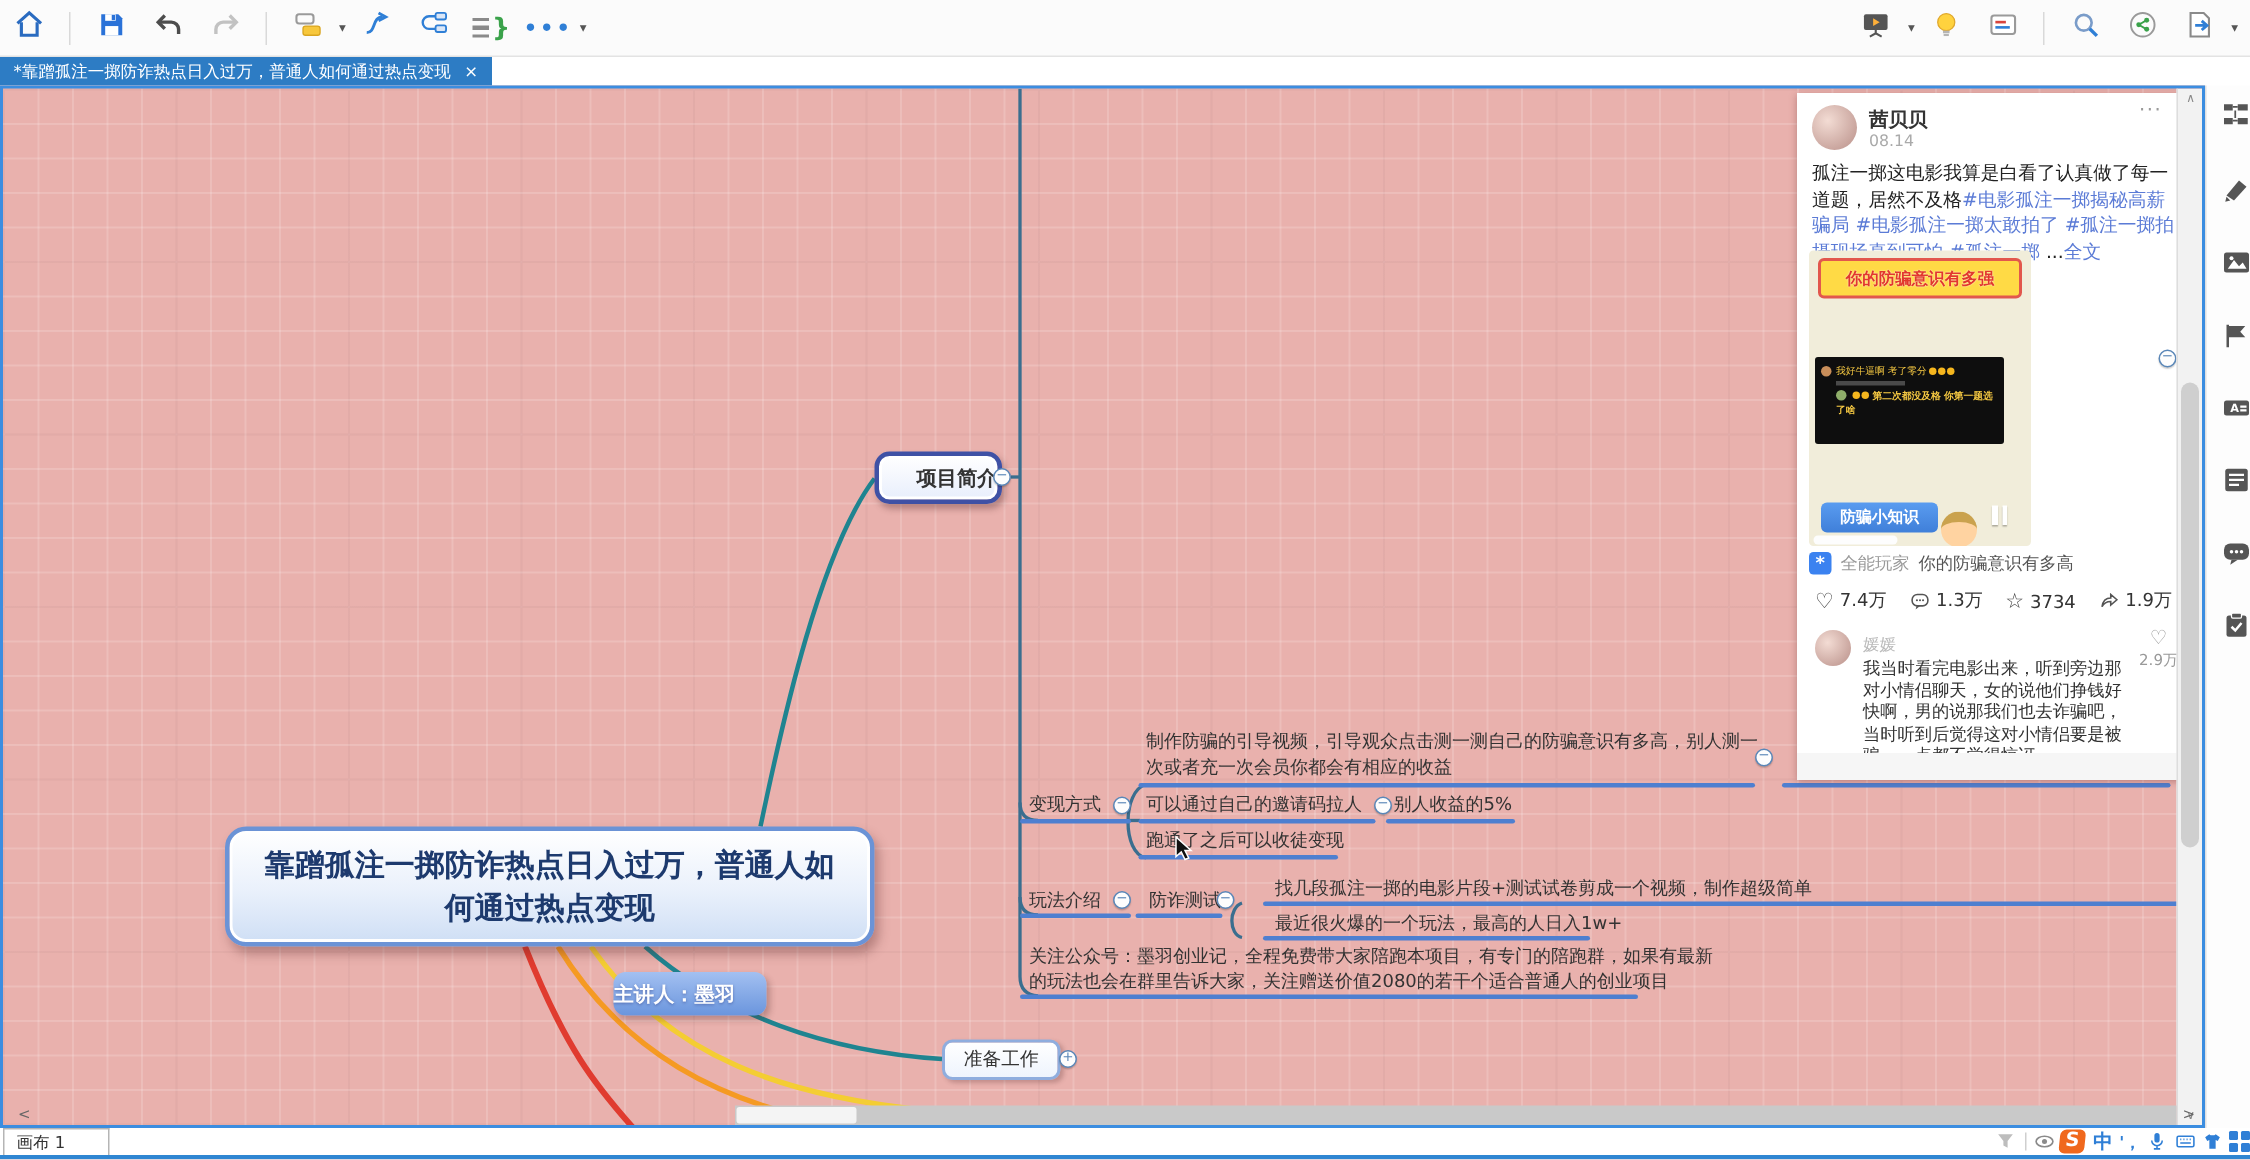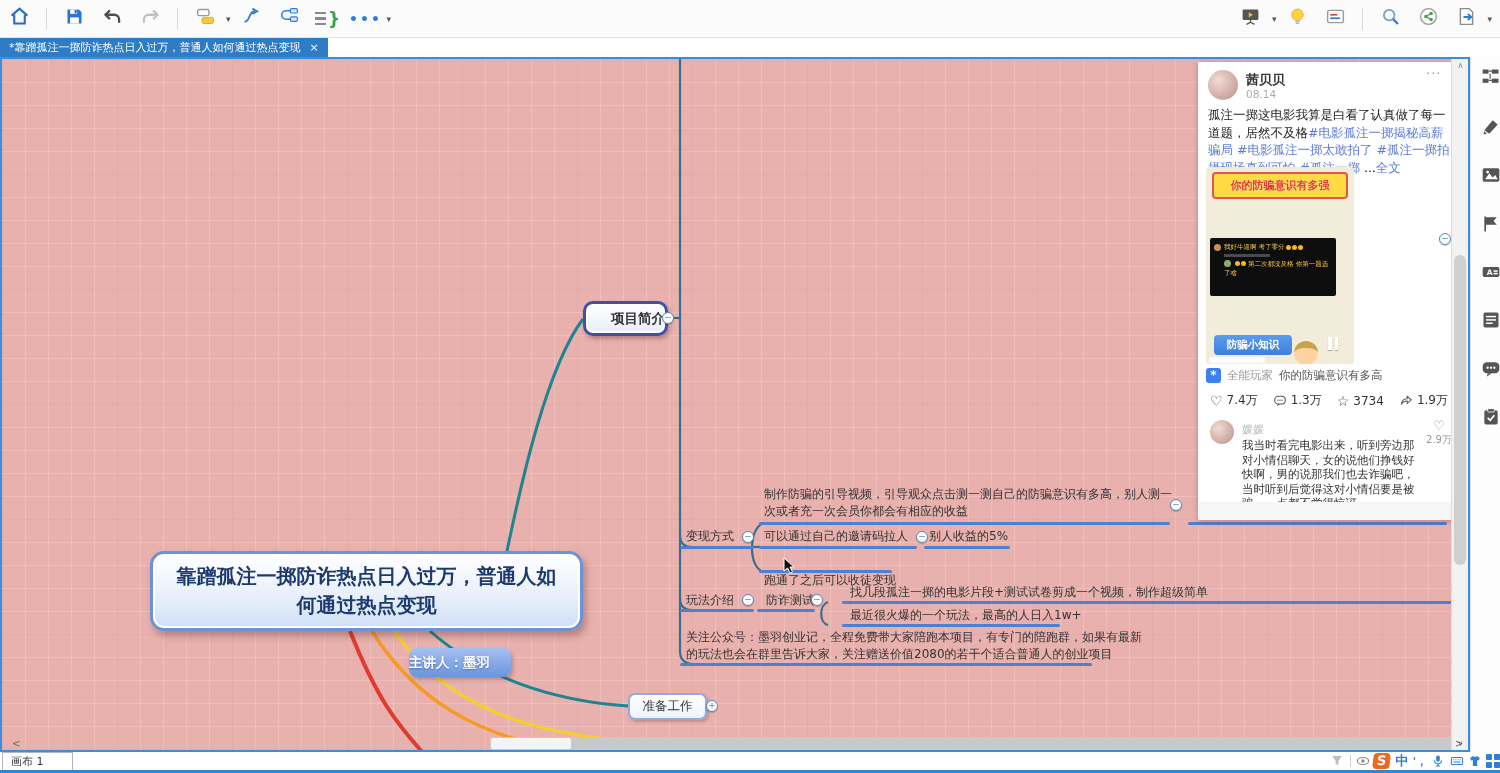--- a/index.html
+++ b/index.html
@@ -285,21 +285,21 @@
     <div class="bline" style="left:757px; top:463px; width:411px;"></div>
     <div class="bline" style="left:1186px; top:463px; width:259px;"></div>
     <div class="cc" style="left:1168px; top:440px;">−</div>
 
     <div class="bl" style="left:762px; top:469px;">可以通过自己的邀请码拉人</div>
     <div class="bline" style="left:757px; top:487px; width:158px;"></div>
     <div class="cc" style="left:914px; top:472px;">−</div>
     <div class="bl" style="left:927px; top:469px;">别人收益的5%</div>
     <div class="bline" style="left:922px; top:487px; width:86px;"></div>
 
-    <div class="bl" style="left:762px; top:493px;margin-top:20px;">跑通了之后可以收徒变现</div>
+    <div class="bl" style="left:762px; top:493px;">跑通了之后可以收徒变现</div>
     <div class="bline" style="left:757px; top:511px; width:133px;"></div>
 
     <div class="bl" style="left:684px; top:533px;">玩法介绍</div>
     <div class="bline" style="left:678px; top:550px; width:74px;"></div>
     <div class="cc" style="left:740px; top:535px;">−</div>
 
     <div class="bl" style="left:764px; top:533px;">防诈测试</div>
     <div class="bline" style="left:755px; top:550px; width:58px;"></div>
     <div class="cc" style="left:809px; top:535px;">−</div>
 
@@ -322,21 +322,21 @@
       <div class="p-name">茜贝贝</div>
       <div class="p-date">08.14</div>
       <div class="p-more">···</div>
       <div class="p-body"><span>孤注一掷这电影我算是白看了认真做了每一道题，居然不及格</span><span class="tag">#电影孤注一掷揭秘高薪骗局 #电影孤注一掷太敢拍了 #孤注一掷拍摄现场真到可怕 #孤注一掷</span><span> ...</span><span class="tag">全文</span></div>
 
       <div class="thumb">
         <div class="th-banner">你的防骗意识有多强</div>
         <div class="th-black">
           <div><span class="dot-av"></span><span>我好牛逼啊 考了零分</span><span class="mini-dot"></span><span class="mini-dot"></span><span class="mini-dot"></span></div>
           <span class="gray-micro"></span>
-          <div style="padding-left:10px;"><span class="dot-av" style="background:#8fae6a;"></span><span class="mini-dot"></span><span class="mini-dot"></span> <span>第二次都没及格 你第一题选了啥</span></div>
+          <div style="padding-left:10px;font-weight:bold;"><span class="dot-av" style="background:#8fae6a;"></span><span class="mini-dot"></span><span class="mini-dot"></span> <span>第二次都没及格 你第一题选了啥</span></div>
         </div>
         <div class="th-blue">防骗小知识</div>
         <div class="th-sliver"></div>
         <div class="th-face"></div>
         <div class="pause">
             <i></i>
             <i></i>
           </div>
       </div>
 

